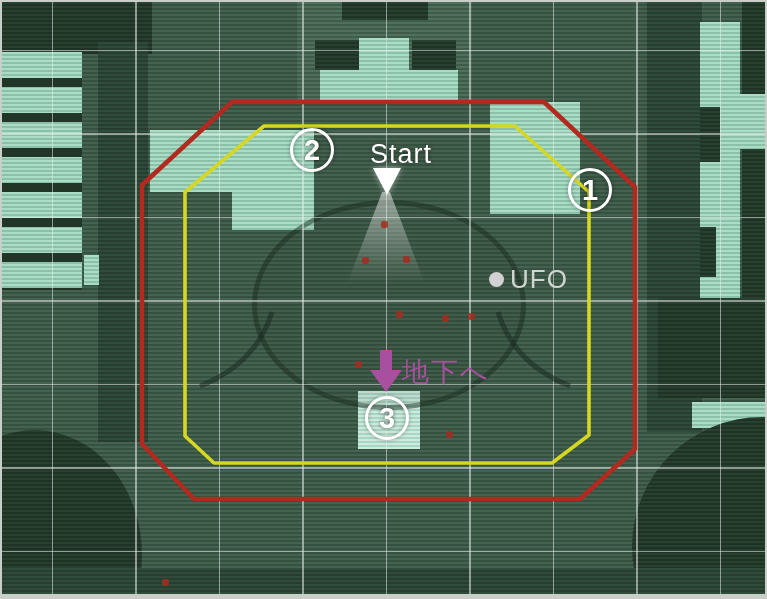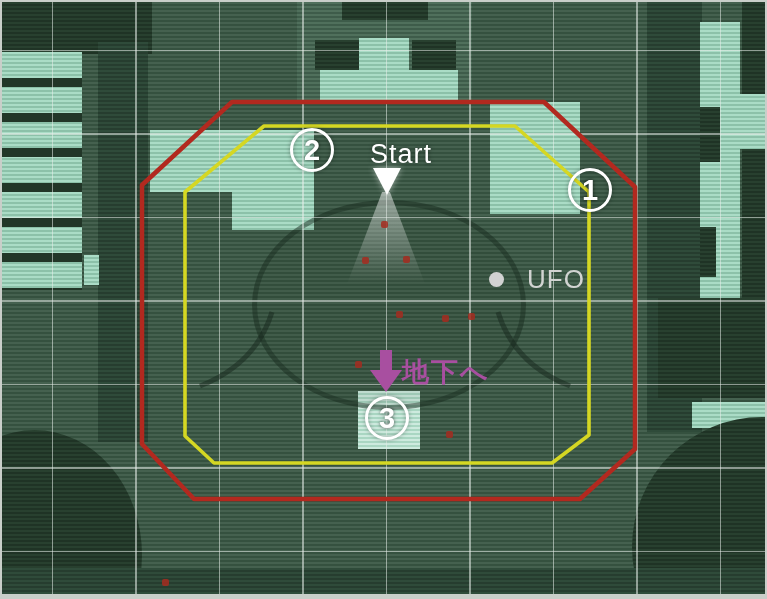--- a/index.html
+++ b/index.html
@@ -54,30 +54,30 @@
     border-left:14px solid transparent;border-right:14px solid transparent;
     border-top:27px solid #ffffff;filter:drop-shadow(0 0 3px rgba(255,255,255,0.5));
   }
   .circled{
     position:absolute;width:44px;height:44px;border:3px solid #ffffff;border-radius:50%;
     box-sizing:border-box;color:#ffffff;font-size:29px;font-weight:600;
     display:flex;align-items:center;justify-content:center;
     text-shadow:0 0 3px rgba(0,0,0,0.4);
     filter:drop-shadow(0 0 2px rgba(0,0,0,0.35));
   }
-  .ufo{position:absolute;display:flex;align-items:center;gap:23px;}
+  .ufo{position:absolute;display:flex;align-items:center;gap:6px;}
   .ufo-dot{width:15px;height:15px;border-radius:50%;background:#d2d2d2;display:inline-block;}
   .ufo-text{font-size:26px;color:#d2d4d2;letter-spacing:1px;}
   .arrow-shaft{position:absolute;width:12px;height:21px;}
   .arrow-head{
     position:absolute;width:0;height:0;
     border-left:16px solid transparent;border-right:16px solid transparent;
     border-top:22px solid #a84fa0;
   }
-  .chika{position:absolute;font-size:27px;font-weight:bold;letter-spacing:2px;}
+  .chika{position:absolute;font-size:27px;font-weight:normal;letter-spacing:2px;}
 </style>
 </head>
 <body>
 
 <div class="stage">
 
   <div>
     <div class="blk dark" style="left:0;top:0;width:150px;height:52px"></div>
     <div class="blk col" style="left:96px;top:40px;width:50px;height:400px"></div>
     <div class="shelves"></div>

